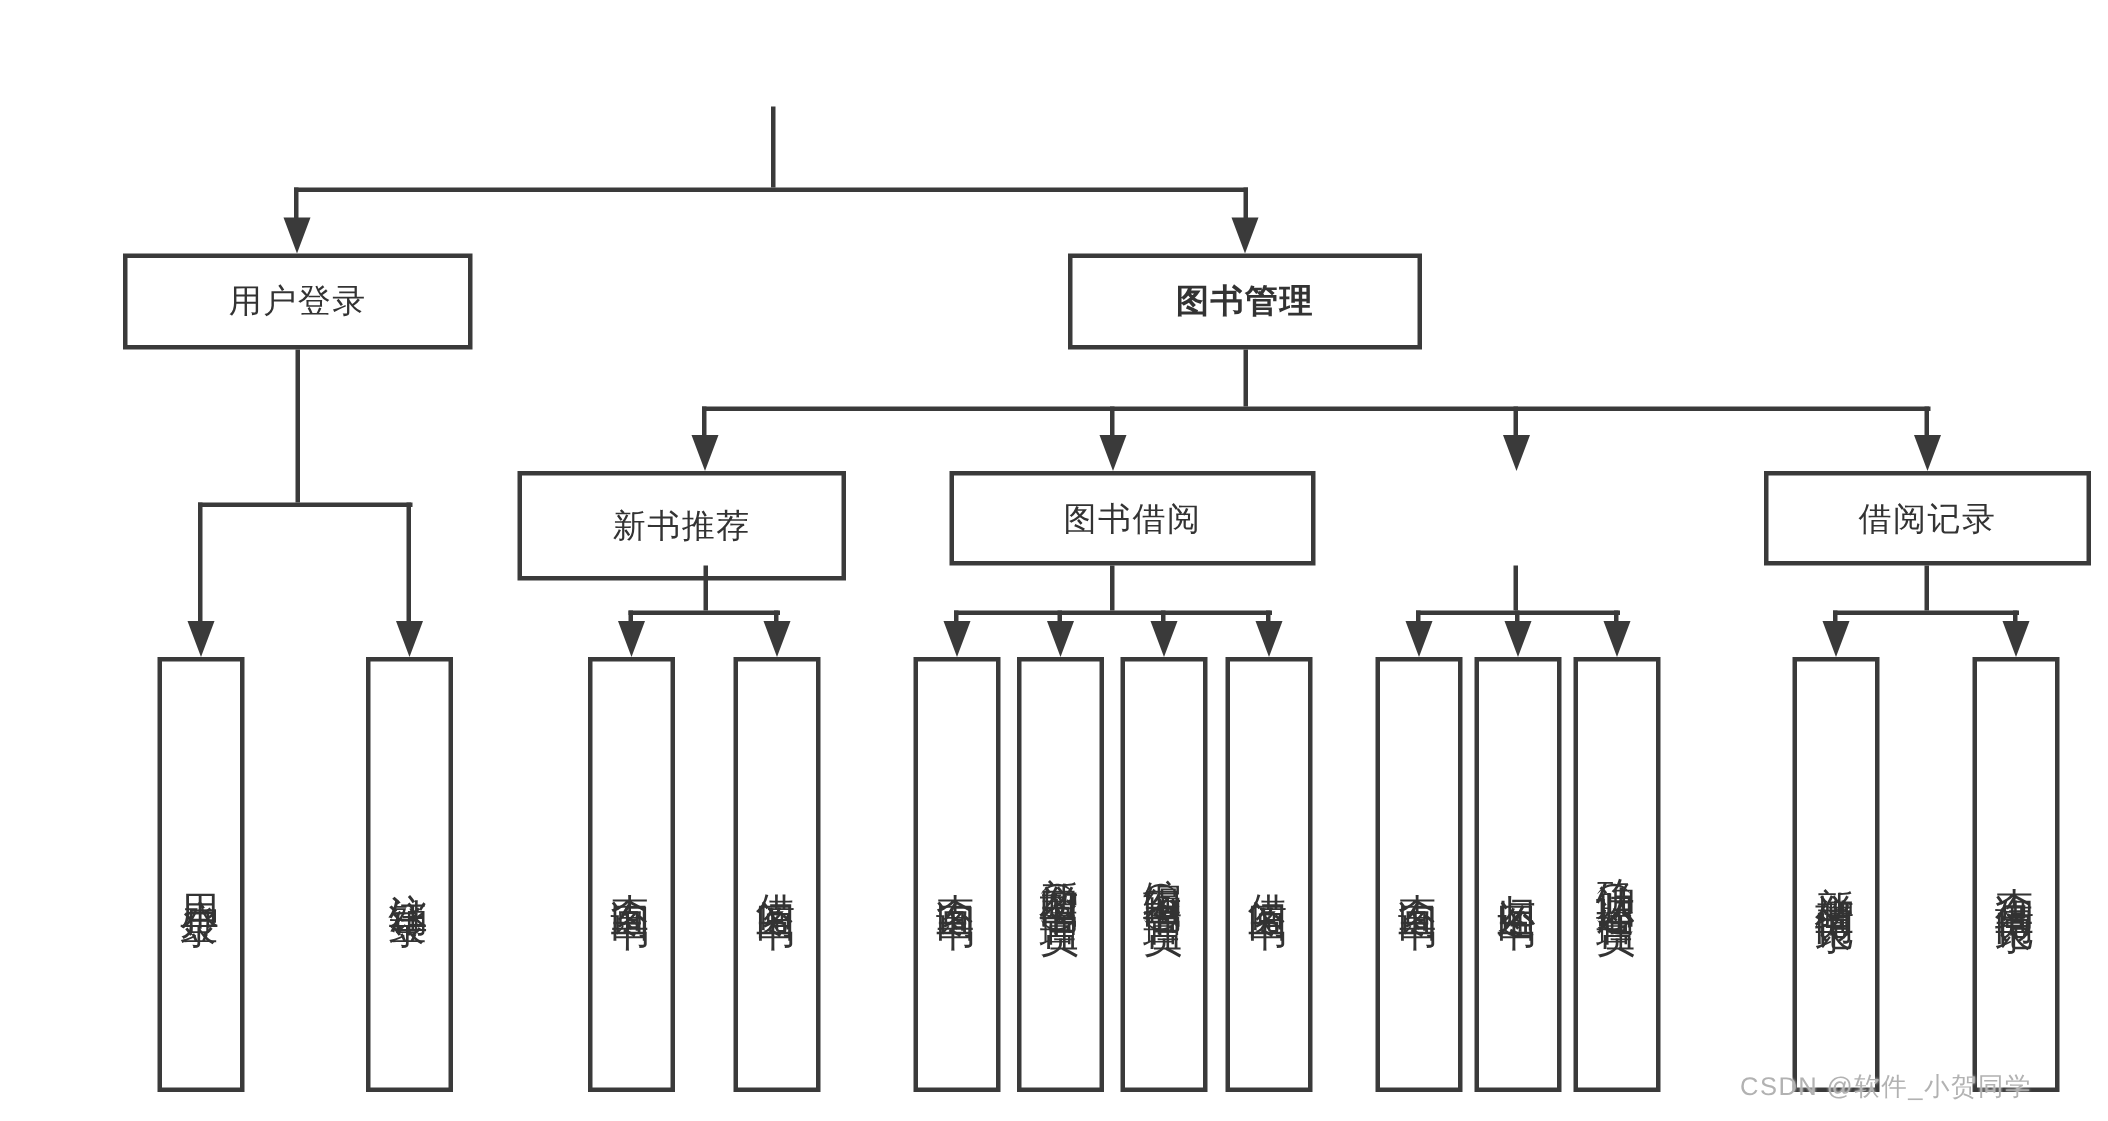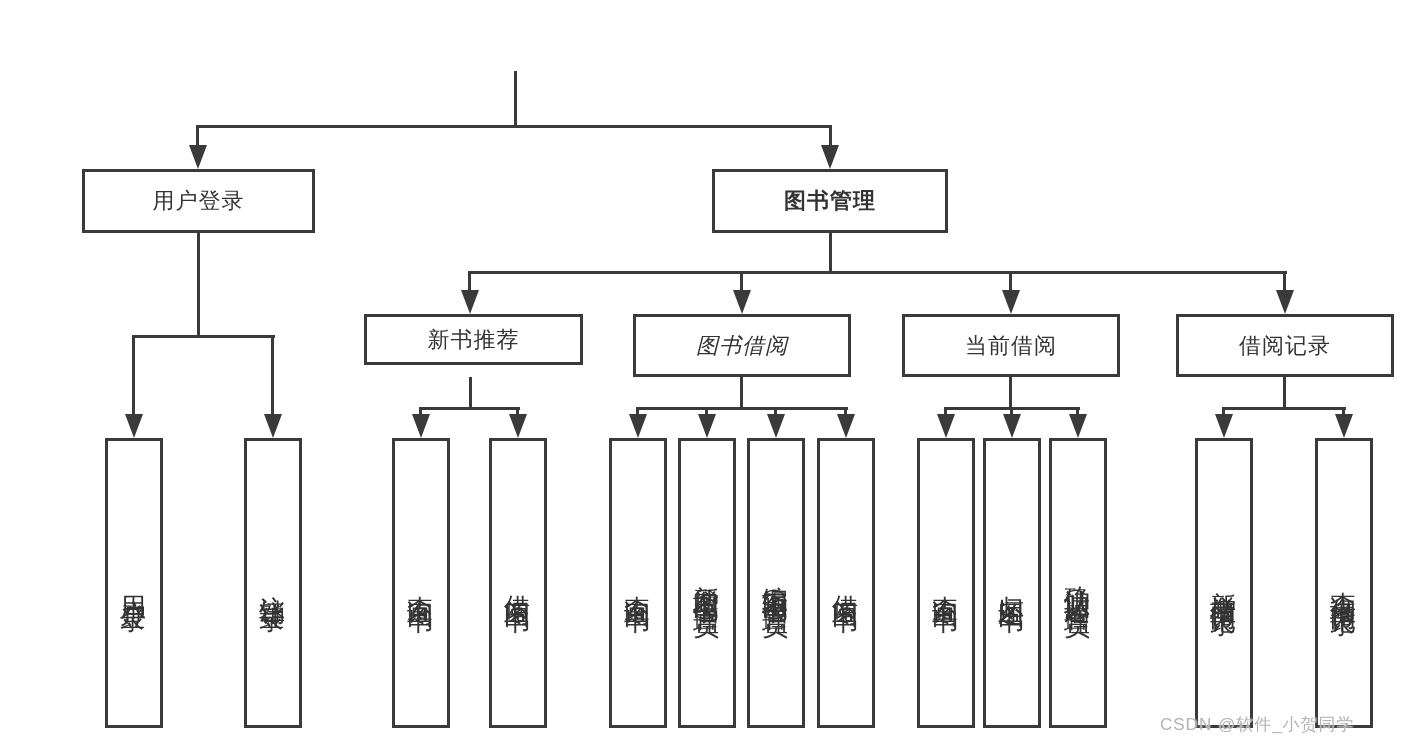--- a/index.html
+++ b/index.html
@@ -74,23 +74,22 @@
   <div class="hline" style="left:468px;top:271px;width:819px;height:3px;"></div>
   <div class="vline" style="left:468px;top:271px;width:3px;height:20px;"></div>
   <div class="arrow" style="left:461px;top:290px;"></div>
   <div class="vline" style="left:740px;top:271px;width:3px;height:20px;"></div>
   <div class="arrow" style="left:733px;top:290px;"></div>
   <div class="vline" style="left:1009px;top:271px;width:3px;height:20px;"></div>
   <div class="arrow" style="left:1002px;top:290px;"></div>
   <div class="vline" style="left:1283px;top:271px;width:3px;height:20px;"></div>
   <div class="arrow" style="left:1276px;top:290px;"></div>
 
-  <div class="box" style="left:364px;top:314px;width:219px;height:51px;text-align:right;">新书推荐</div>
-  <div class="box" style="left:633px;top:314px;width:218px;height:63px;font-style:italic;">图书借阅</div>
-  <div class="box" style="left:902px;top:314px;width:218px;height:63px;">当前借阅</div>
+  <div class="box" style="left:345px;top:314px;width:219px;height:73px;text-align:right;">新书推荐</div>
+  <div class="box" style="left:633px;top:314px;width:244px;height:63px;">图书借阅</div>
   <div class="box" style="left:1176px;top:314px;width:218px;height:63px;">借阅记录</div>
 
   <div class="vline" style="left:469px;top:377px;width:3px;height:30px;"></div>
   <div class="hline" style="left:419px;top:407px;width:101px;height:3px;"></div>
   <div class="vline" style="left:419px;top:407px;width:3px;height:9px;"></div>
   <div class="arrow" style="left:412px;top:414px;"></div>
   <div class="vline" style="left:516px;top:407px;width:3px;height:9px;"></div>
   <div class="arrow" style="left:509px;top:414px;"></div>
 
   <div class="vline" style="left:740px;top:377px;width:3px;height:30px;"></div>

